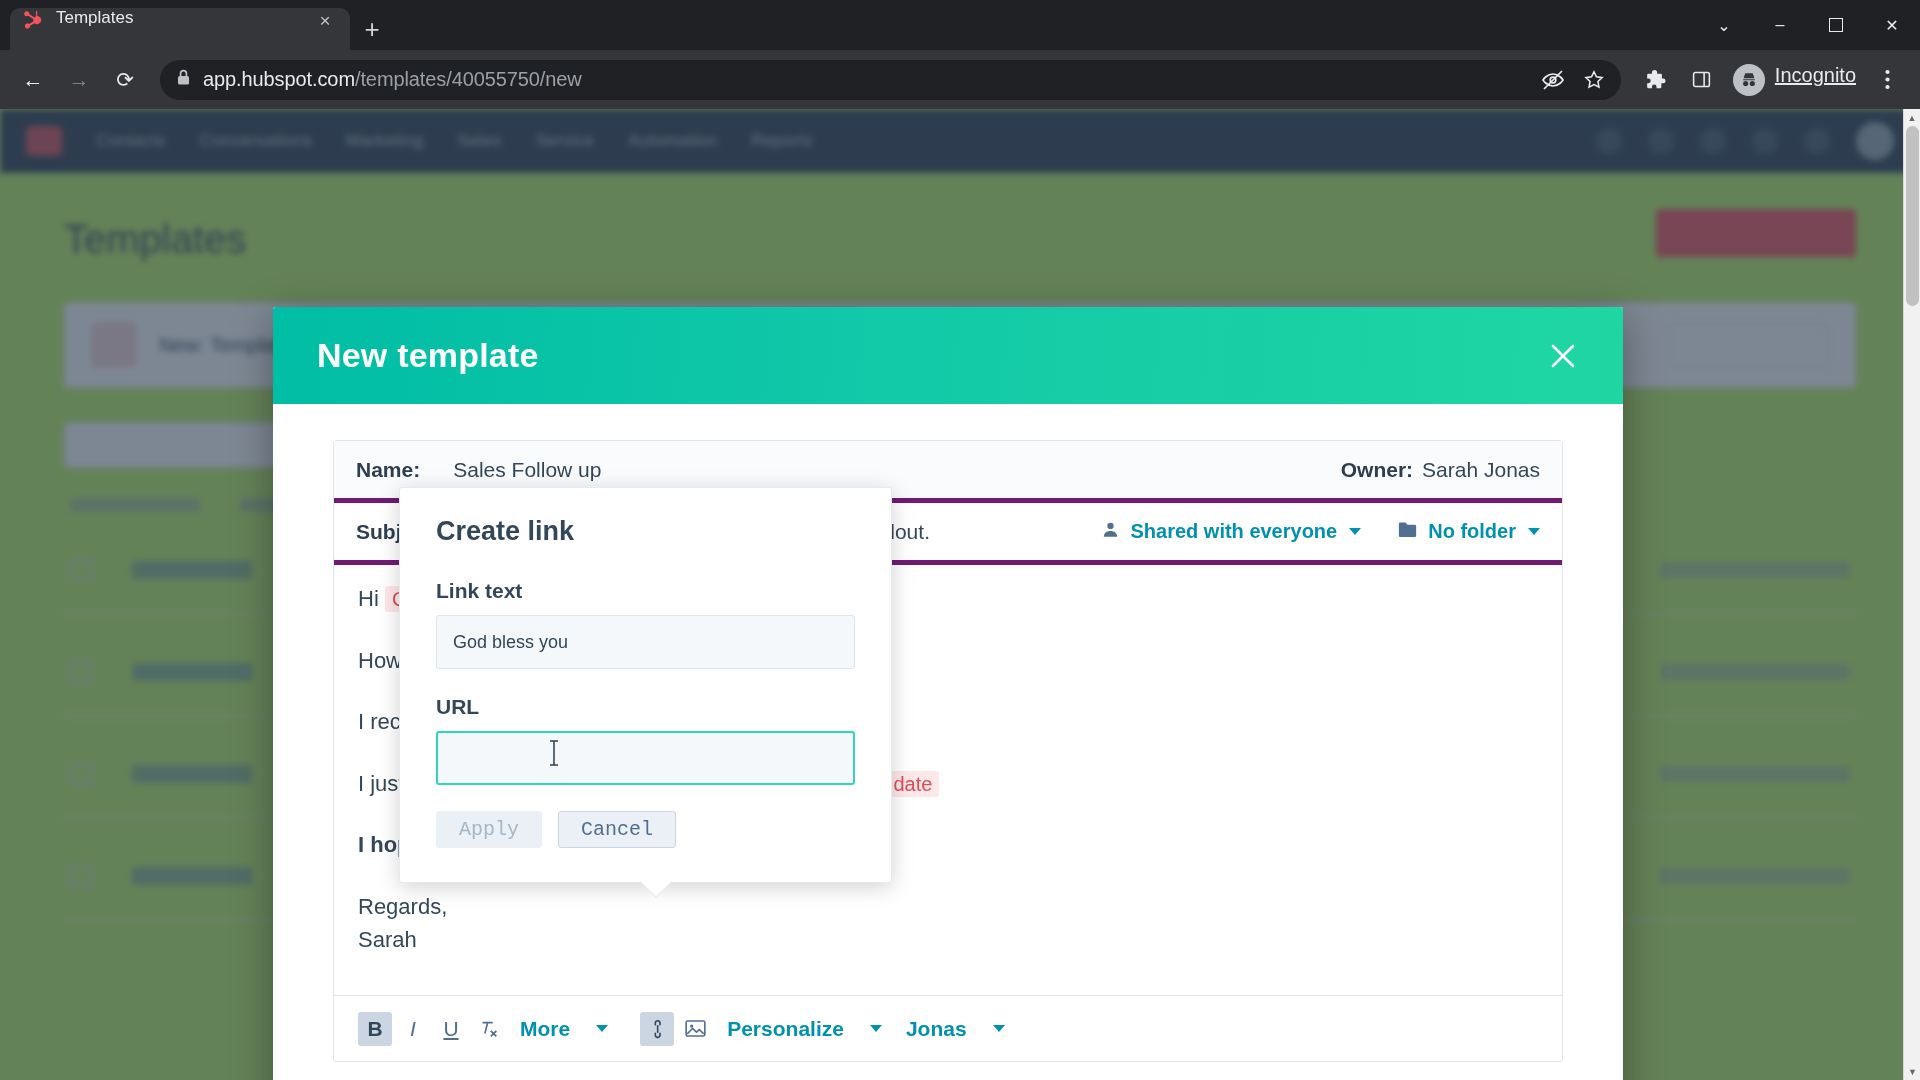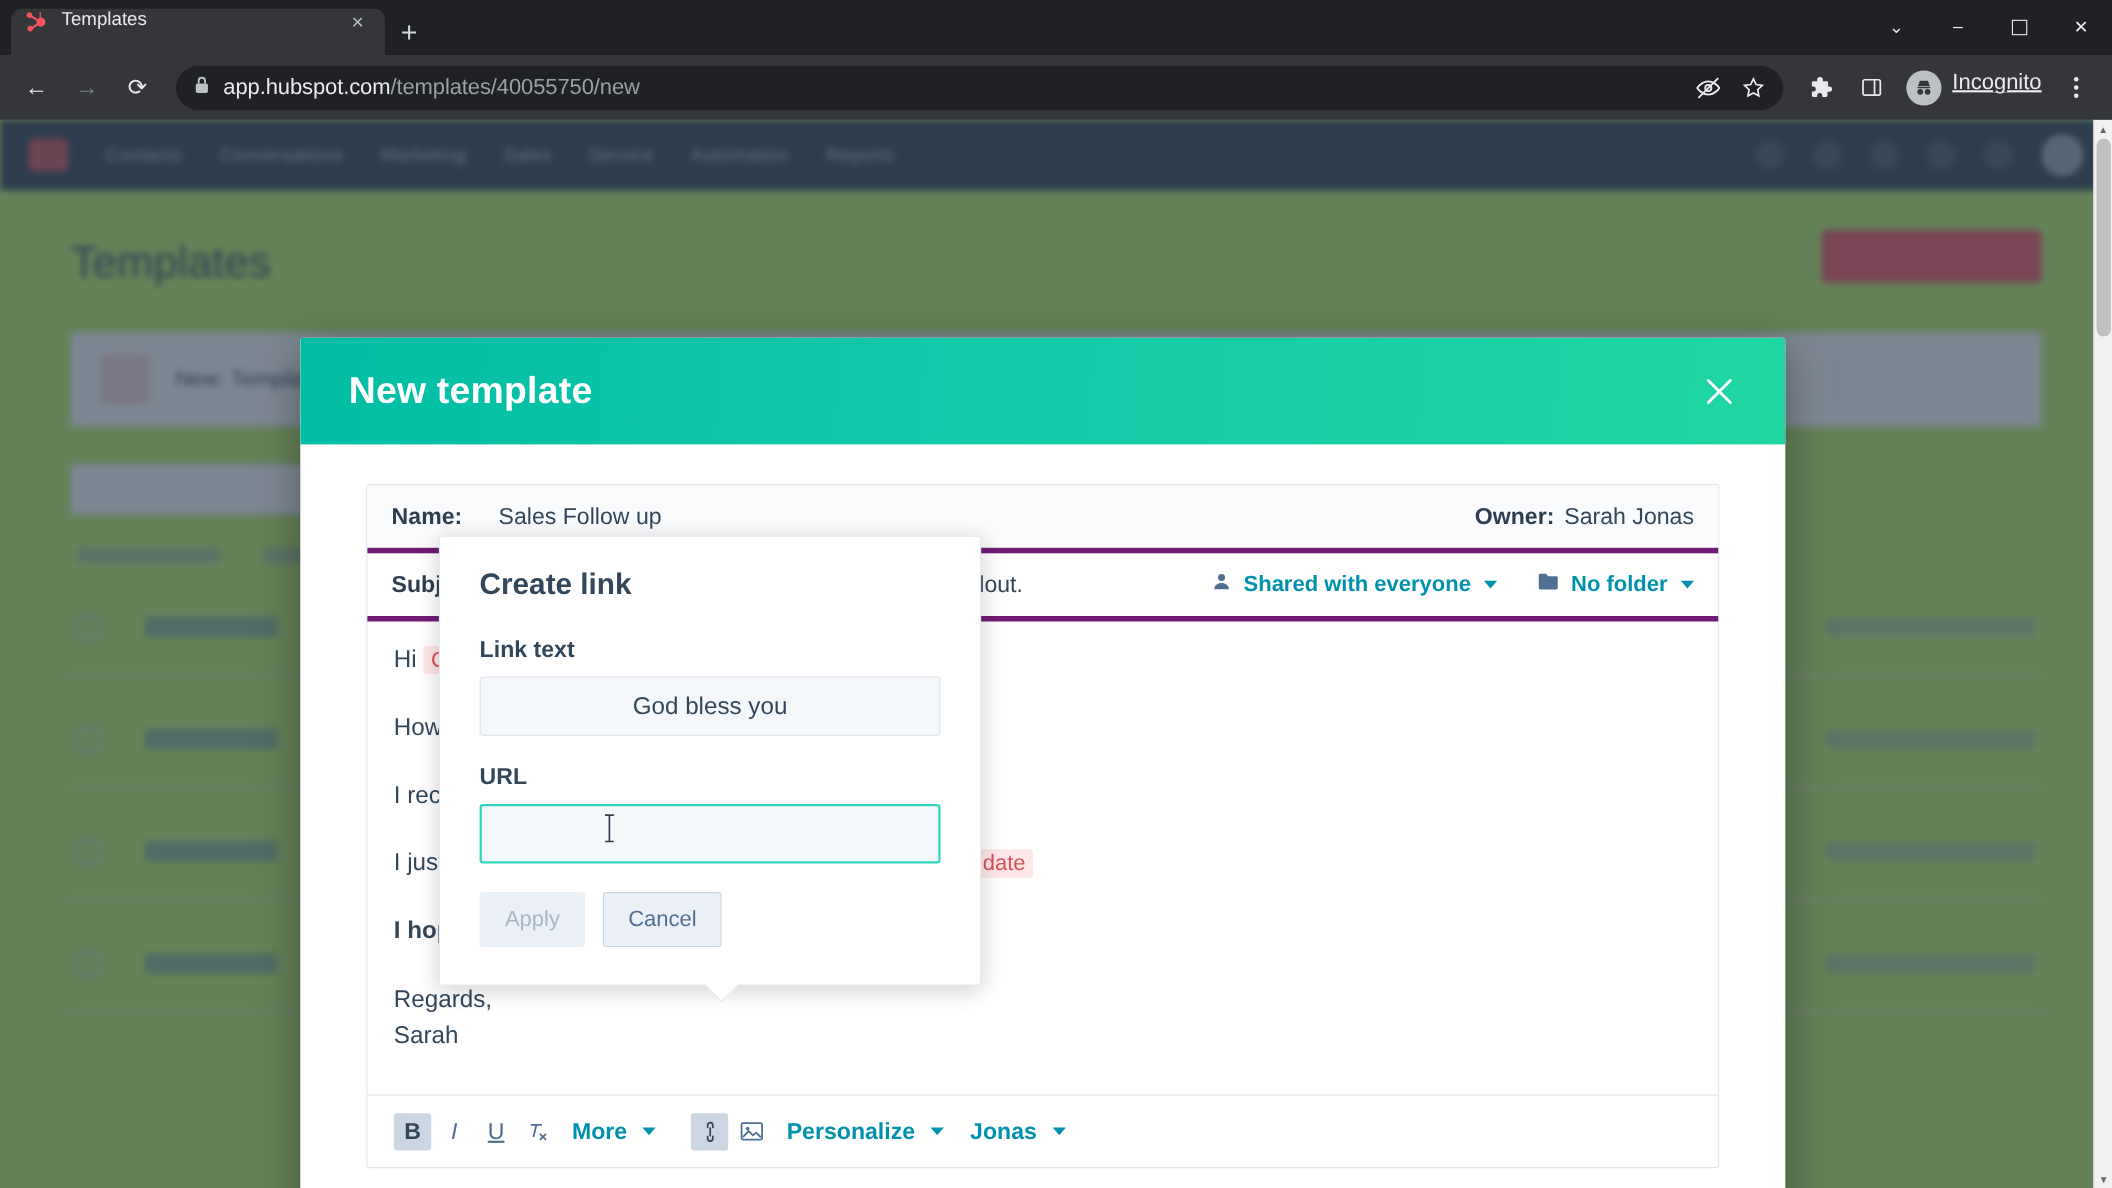--- a/index.html
+++ b/index.html
@@ -191,21 +191,21 @@
     border-top: 1px solid #dfe3eb; padding: 14px 24px; height: 66px;
   }
   .tb-btn {
     min-width: 34px; height: 34px; border-radius: 3px;
     display: flex; align-items: center; justify-content: center;
     color: #506e91; font-size: 21px; padding: 0 6px;
   }
   .tb-btn.active { background: #cbd6e2; color: #33475b; }
   .tb-text {
     color: #0091ae; font-weight: 700; font-size: 21px;
-    display: flex; align-items: center; gap: 12px; padding: 0 10px;
+    display: flex; align-items: center; gap: 24px; padding: 0 10px;
   }
   .tb-sep { width: 14px; }
 
   .sig-row {
     display: flex; align-items: center; gap: 12px;
     padding: 24px 60px; font-size: 21px; color: #33475b;
   }
 
   
   .popover {
@@ -222,39 +222,38 @@
     content: ""; position: absolute; left: 4px; top: -12px;
     width: 23px; height: 23px; background: #fff;
     border-right: 1px solid #e5e9f0; border-bottom: 1px solid #e5e9f0;
     transform: rotate(45deg);
   }
   .pop-title { font-size: 27px; font-weight: 700; color: #33475b; margin-bottom: 32px; }
   .pop-label { font-size: 21px; font-weight: 700; color: #33475b; margin-bottom: 12px; }
   .pop-input {
     width: 100%; height: 54px; background: #f5f8fa;
     border: 1px solid #dfe3eb; border-radius: 3px;
-    font-size: 22px; color: #33475b; padding: 0 16px;
+    font-size: 18px; color: #33475b; padding: 0 16px;
     font-family: "Liberation Sans", sans-serif;
-    text-align: center;
   }
   .pop-input.focused { border: 2px solid #2fd6bd; background: #f5f8fa; }
   .pop-field { margin-bottom: 26px; }
   .pop-check-row { display: flex; align-items: flex-start; gap: 16px; margin-bottom: 14px; }
   .cbox {
     width: 30px; height: 30px; border-radius: 4px; flex: 0 0 30px;
     border: 2px solid #cbd6e2; background: #fff; margin-top: 2px;
     display: flex; align-items: center; justify-content: center;
   }
   .cbox.checked { background: #00bda5; border-color: #00bda5; }
   .cbox-label { font-size: 21px; color: #33475b; line-height: 1.45; max-width: 330px; }
   .pop-actions { display: flex; gap: 16px; margin-top: 26px; }
   .btn {
-    height: 50px; padding: 0 22px; border-radius: 3px; font-size: 20px;
+    height: 37px; padding: 0 22px; border-radius: 3px; font-size: 20px;
     display: flex; align-items: center; justify-content: center;
-    font-family: Liberation Sans, sans-serif;
+    font-family: Liberation Mono, monospace;
   }
   .btn-apply { background: #eaf0f6; color: #a5b6c7; border: 1px solid #eaf0f6; }
   .btn-cancel { background: #eaf0f6; color: #506e91; border: 1px solid #cbd6e2; }
   .text-cursor {
     position: absolute; left: 547px; top: 630px; z-index: 60;
     color: #2d3e50; font-size: 26px; line-height: 1; pointer-events: none;
   }
 </style>
 </head>
 <body>

